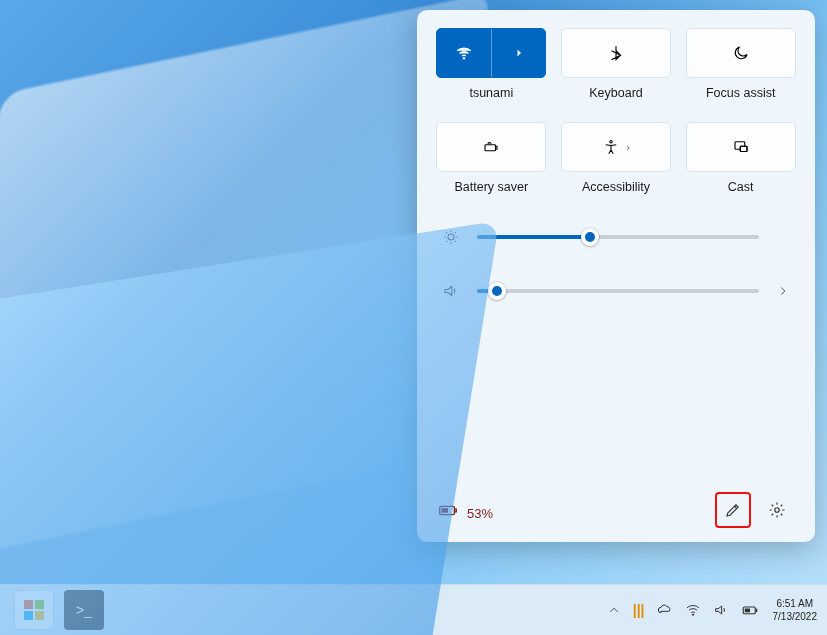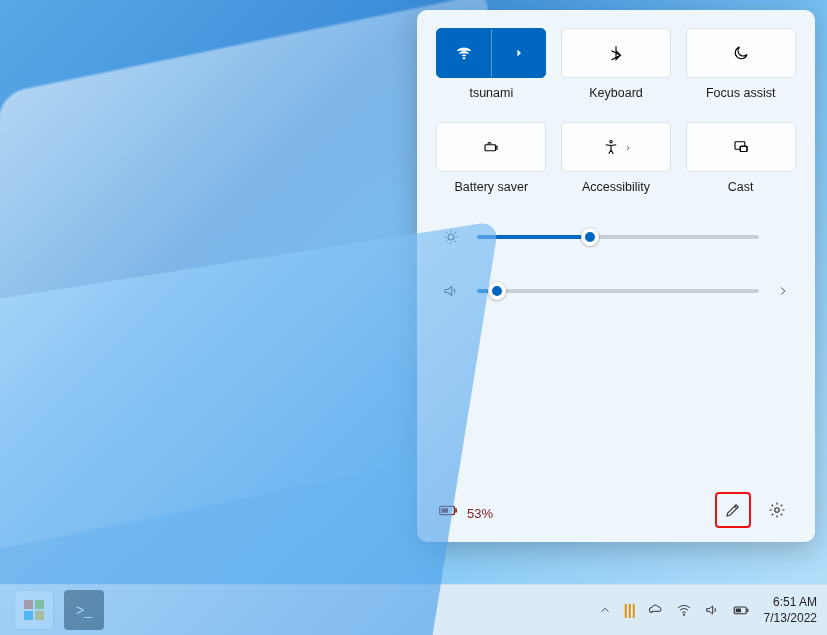--- a/index.html
+++ b/index.html
@@ -87,21 +87,21 @@
 .start-grid { width:20px; height:20px; display:grid; grid-template-columns:1fr 1fr; grid-template-rows:1fr 1fr; gap:2px;}
 .start-grid span:nth-child(1){background:#f25022;}
 .start-grid span:nth-child(2){background:#7fba00;}
 .start-grid span:nth-child(3){background:#00a4ef;}
 .start-grid span:nth-child(4){background:#ffb900;}
 .terminal-icon { background:#2d2d2d; color:#fff; font-family:monospace; font-size:14px;}
 
 .tray { display:flex; align-items:center; gap:14px; }
 .tray-icons { display:flex; align-items:center; gap:12px; color:#333; }
 .tray-icons > * { cursor:pointer; display:flex; }
-.clock { text-align:right; font-size:12px; line-height:1.35; color:#222; cursor:pointer;}
+.clock { text-align:center; font-size:10px; line-height:1.35; color:#222; cursor:pointer;}
 
 svg { stroke: currentColor; fill: none; stroke-width: 1.5; }
 </style>
 </head>
 <body>
 
 <div class="desktop">
 
   <div class="quick-panel">
 

